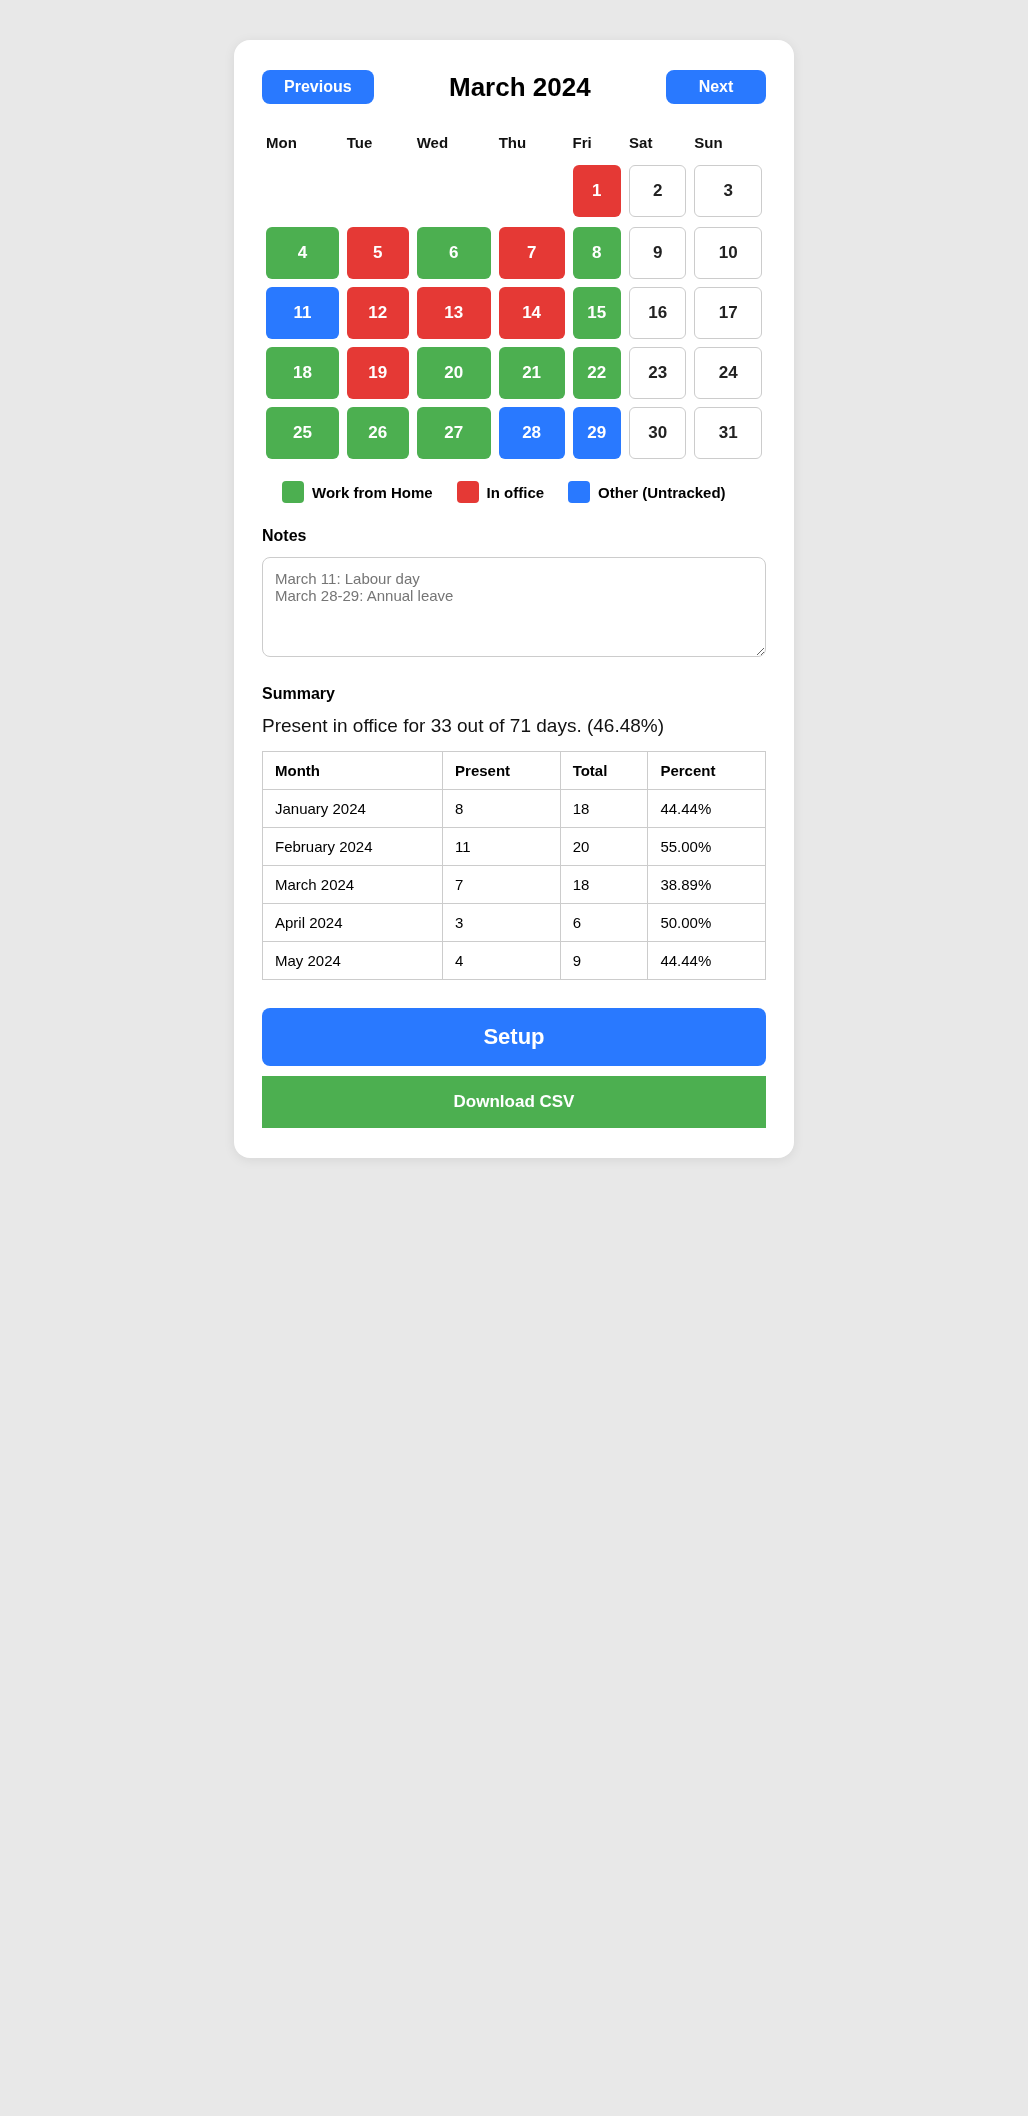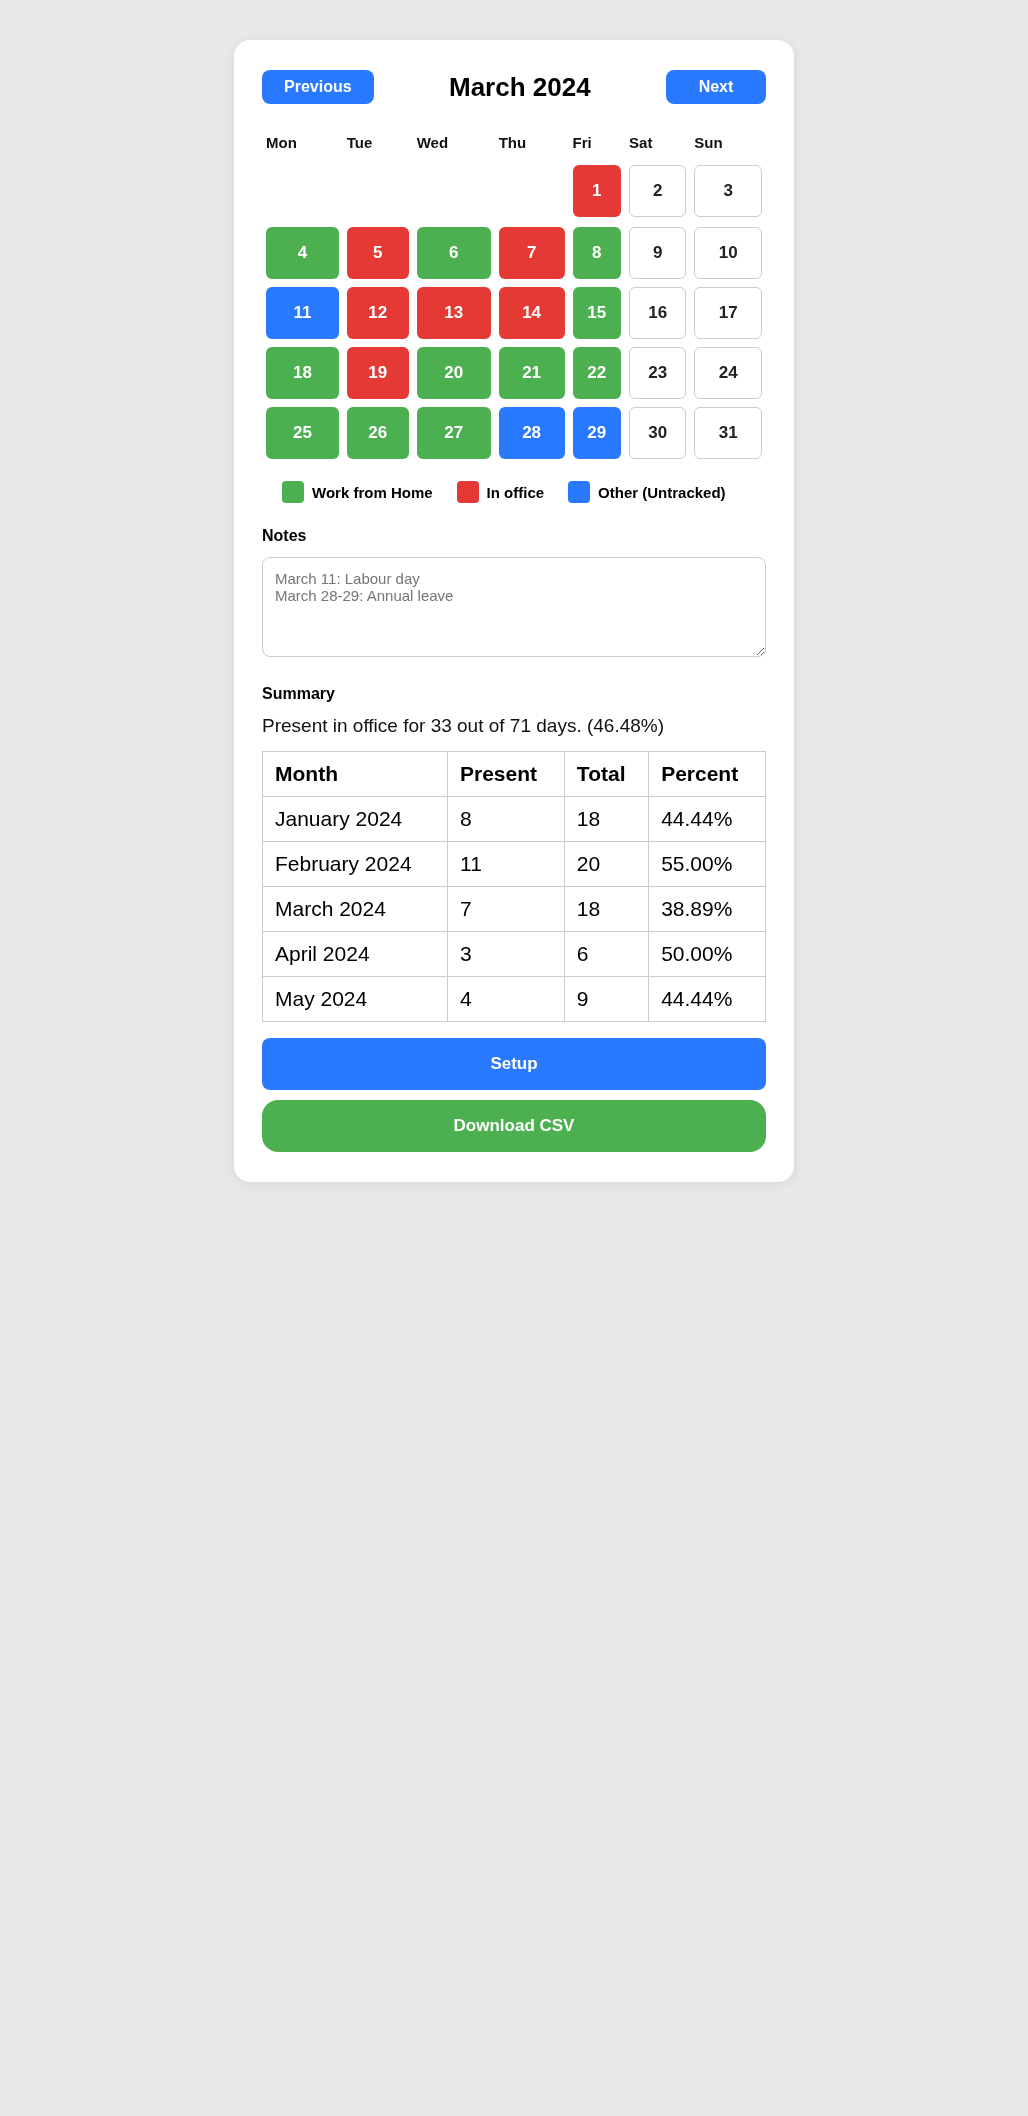--- a/index.html
+++ b/index.html
@@ -140,22 +140,22 @@
     }
     
     .summary-text {
       font-size: 19px;
       margin-bottom: 14px;
       color: #111;
     }
     .summary-table {
       width: 100%;
       border-collapse: collapse;
-      margin-bottom: 16px;
-      font-size: 21px;
+      margin-bottom: 28px;
+      font-size: 15px;
     }
     .summary-table th {
       font-weight: 700;
       text-align: left;
       border: 1px solid #ccc;
       padding: 10px 12px;
       background: #fff;
     }
     .summary-table td {
       border: 1px solid #ccc;
@@ -163,33 +163,33 @@
     }
     
     .btn-setup {
       display: block;
       width: 100%;
       background: #2979ff;
       color: #fff;
       border: none;
       border-radius: 8px;
       padding: 16px;
-      font-size: 17px;
+      font-size: 22px;
       font-weight: 600;
       cursor: pointer;
       margin-bottom: 10px;
       text-align: center;
     }
     .btn-download {
       display: block;
       width: 100%;
       background: #4caf50;
       color: #fff;
       border: none;
-      border-radius: 16px;
+      border-radius: 0;
       padding: 16px;
       font-size: 17px;
       font-weight: 600;
       cursor: pointer;
       text-align: center;
     }
   </style>
 </head>
 <body>
 

